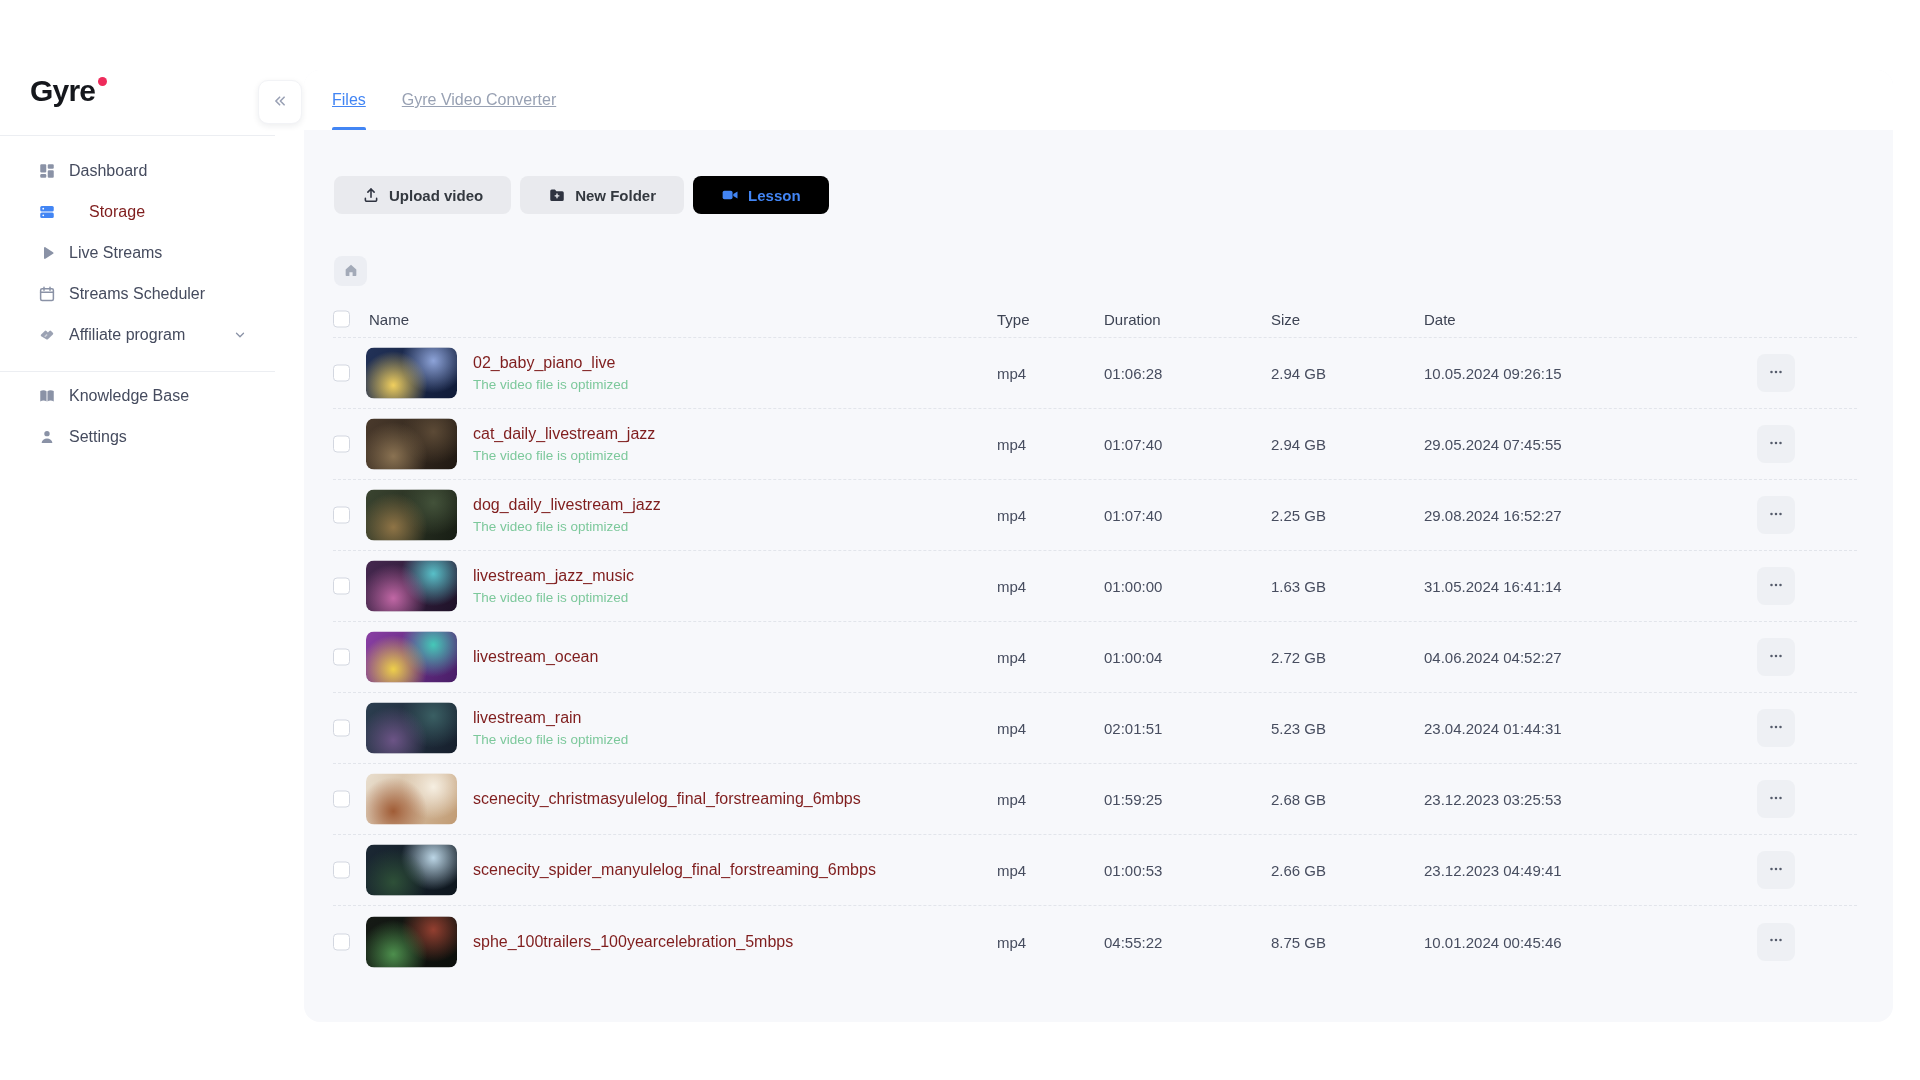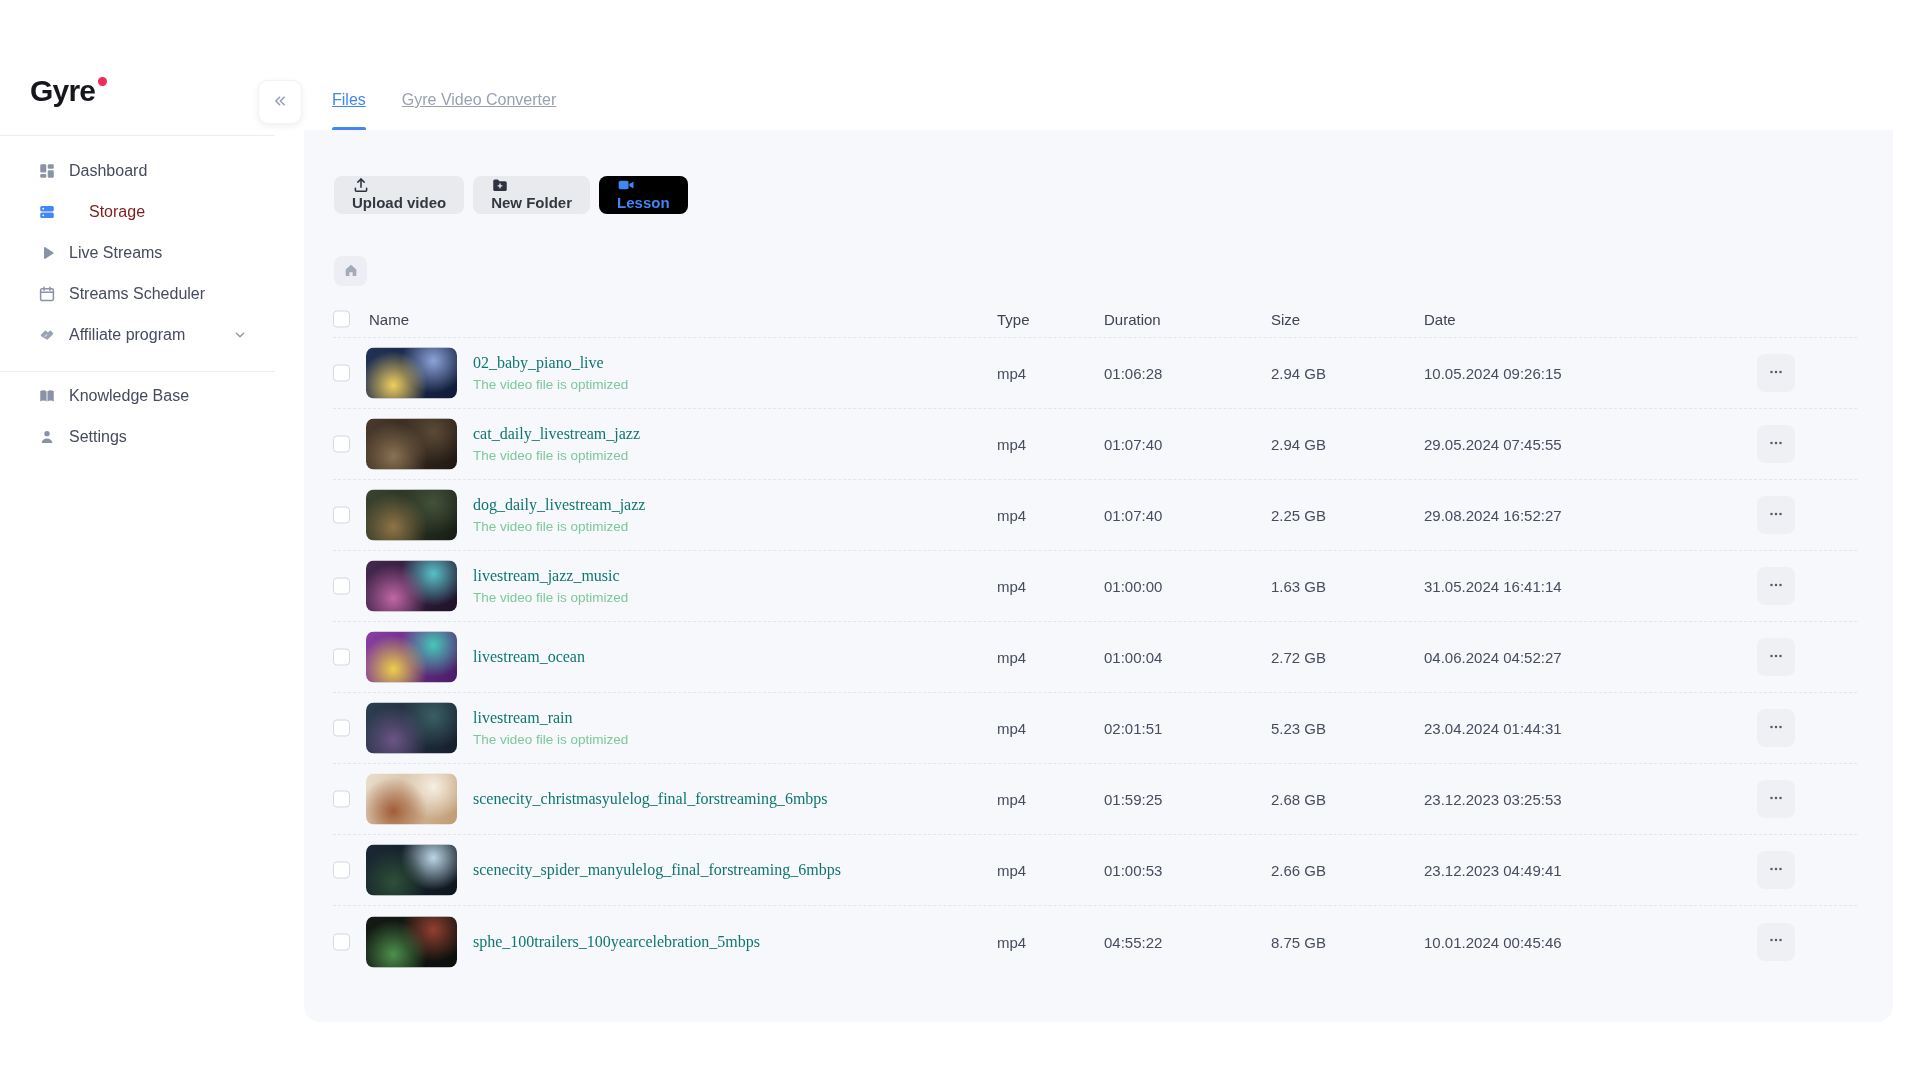--- a/index.html
+++ b/index.html
@@ -34,23 +34,23 @@
   .tabbar { position:absolute; left:0; top:0; width:100%; height:60px; background:#fff;
             border-radius:16px 16px 0 0; display:flex; align-items:center; padding-left:28px; }
   .tab { position:relative; height:100%; display:flex; align-items:center; margin-right:36px;
          font-size:16px; color:#98a1b3; cursor:pointer;text-decoration:underline; }
   .tab.active { color:#4285f4; }
   .tab.active .underline { position:absolute; left:0; bottom:0; height:3px; width:100%;
                            background:#4285f4; border-radius:2px 2px 0 0; }
 
   
   .toolbar { position:absolute; left:30px; top:106px; display:flex; gap:9px; }
-  .btn { height:38px; border:none; border-radius:8px; display:inline-flex; align-items:flex-start;
-         padding:0 18px; font-family:"Liberation Sans",sans-serif; font-size:15px; font-weight:600;
-         cursor:pointer; background:#e9eaee; color:#33383f;flex-direction:column; }
+  .btn { height:38px; border:none; border-radius:8px; display:inline-flex; align-items:center;
+         padding:0 28px; font-family:"Liberation Sans",sans-serif; font-size:15px; font-weight:600;
+         cursor:pointer; background:#e9eaee; color:#33383f; }
   .btn .icn { display:inline-flex; margin-right:9px; }
   .btn .icn svg { width:18px; height:18px; }
   .btn.blue { background:#000000; color:#4285f4; }
 
   .home-btn { position:absolute; left:30px; top:186px; width:33px; height:30px; background:#eceef3;
               border:none; border-radius:8px; display:flex; align-items:center; justify-content:center;
               cursor:pointer; }
   .home-btn svg { width:16px; height:16px; }
 
   
@@ -66,21 +66,21 @@
   .c-title { left:140px; }
   .c-type  { left:664px; }
   .c-dur   { left:771px; }
   .c-size  { left:938px; }
   .c-date  { left:1091px; }
   .c-act   { left:1424px; }
 
   .checkbox { appearance:none; -webkit-appearance:none; width:17px; height:17px; border:1.5px solid #d3d7e0;
               border-radius:4px; background:#fff; cursor:pointer; display:block; }
   .thumb { width:91px; height:51px; border-radius:8px; cursor:pointer; }
-  .fname { font-size:16px; color:#0f766e;font-family:Liberation Serif, serif; }
+  .fname { font-size:16px; color:#7f1d1d; }
   .fsub  { font-size:13.5px; margin-top:5px; }
   .dots-btn { width:38px; height:38px; border:none; border-radius:8px; background:#eef0f4;
               display:flex; align-items:center; justify-content:center; cursor:pointer; }
   .dots-btn svg { width:18px; height:18px; }
 </style>
 </head>
 <body>
 
 <div class="sidebar">
   <div class="logo-wrap">

